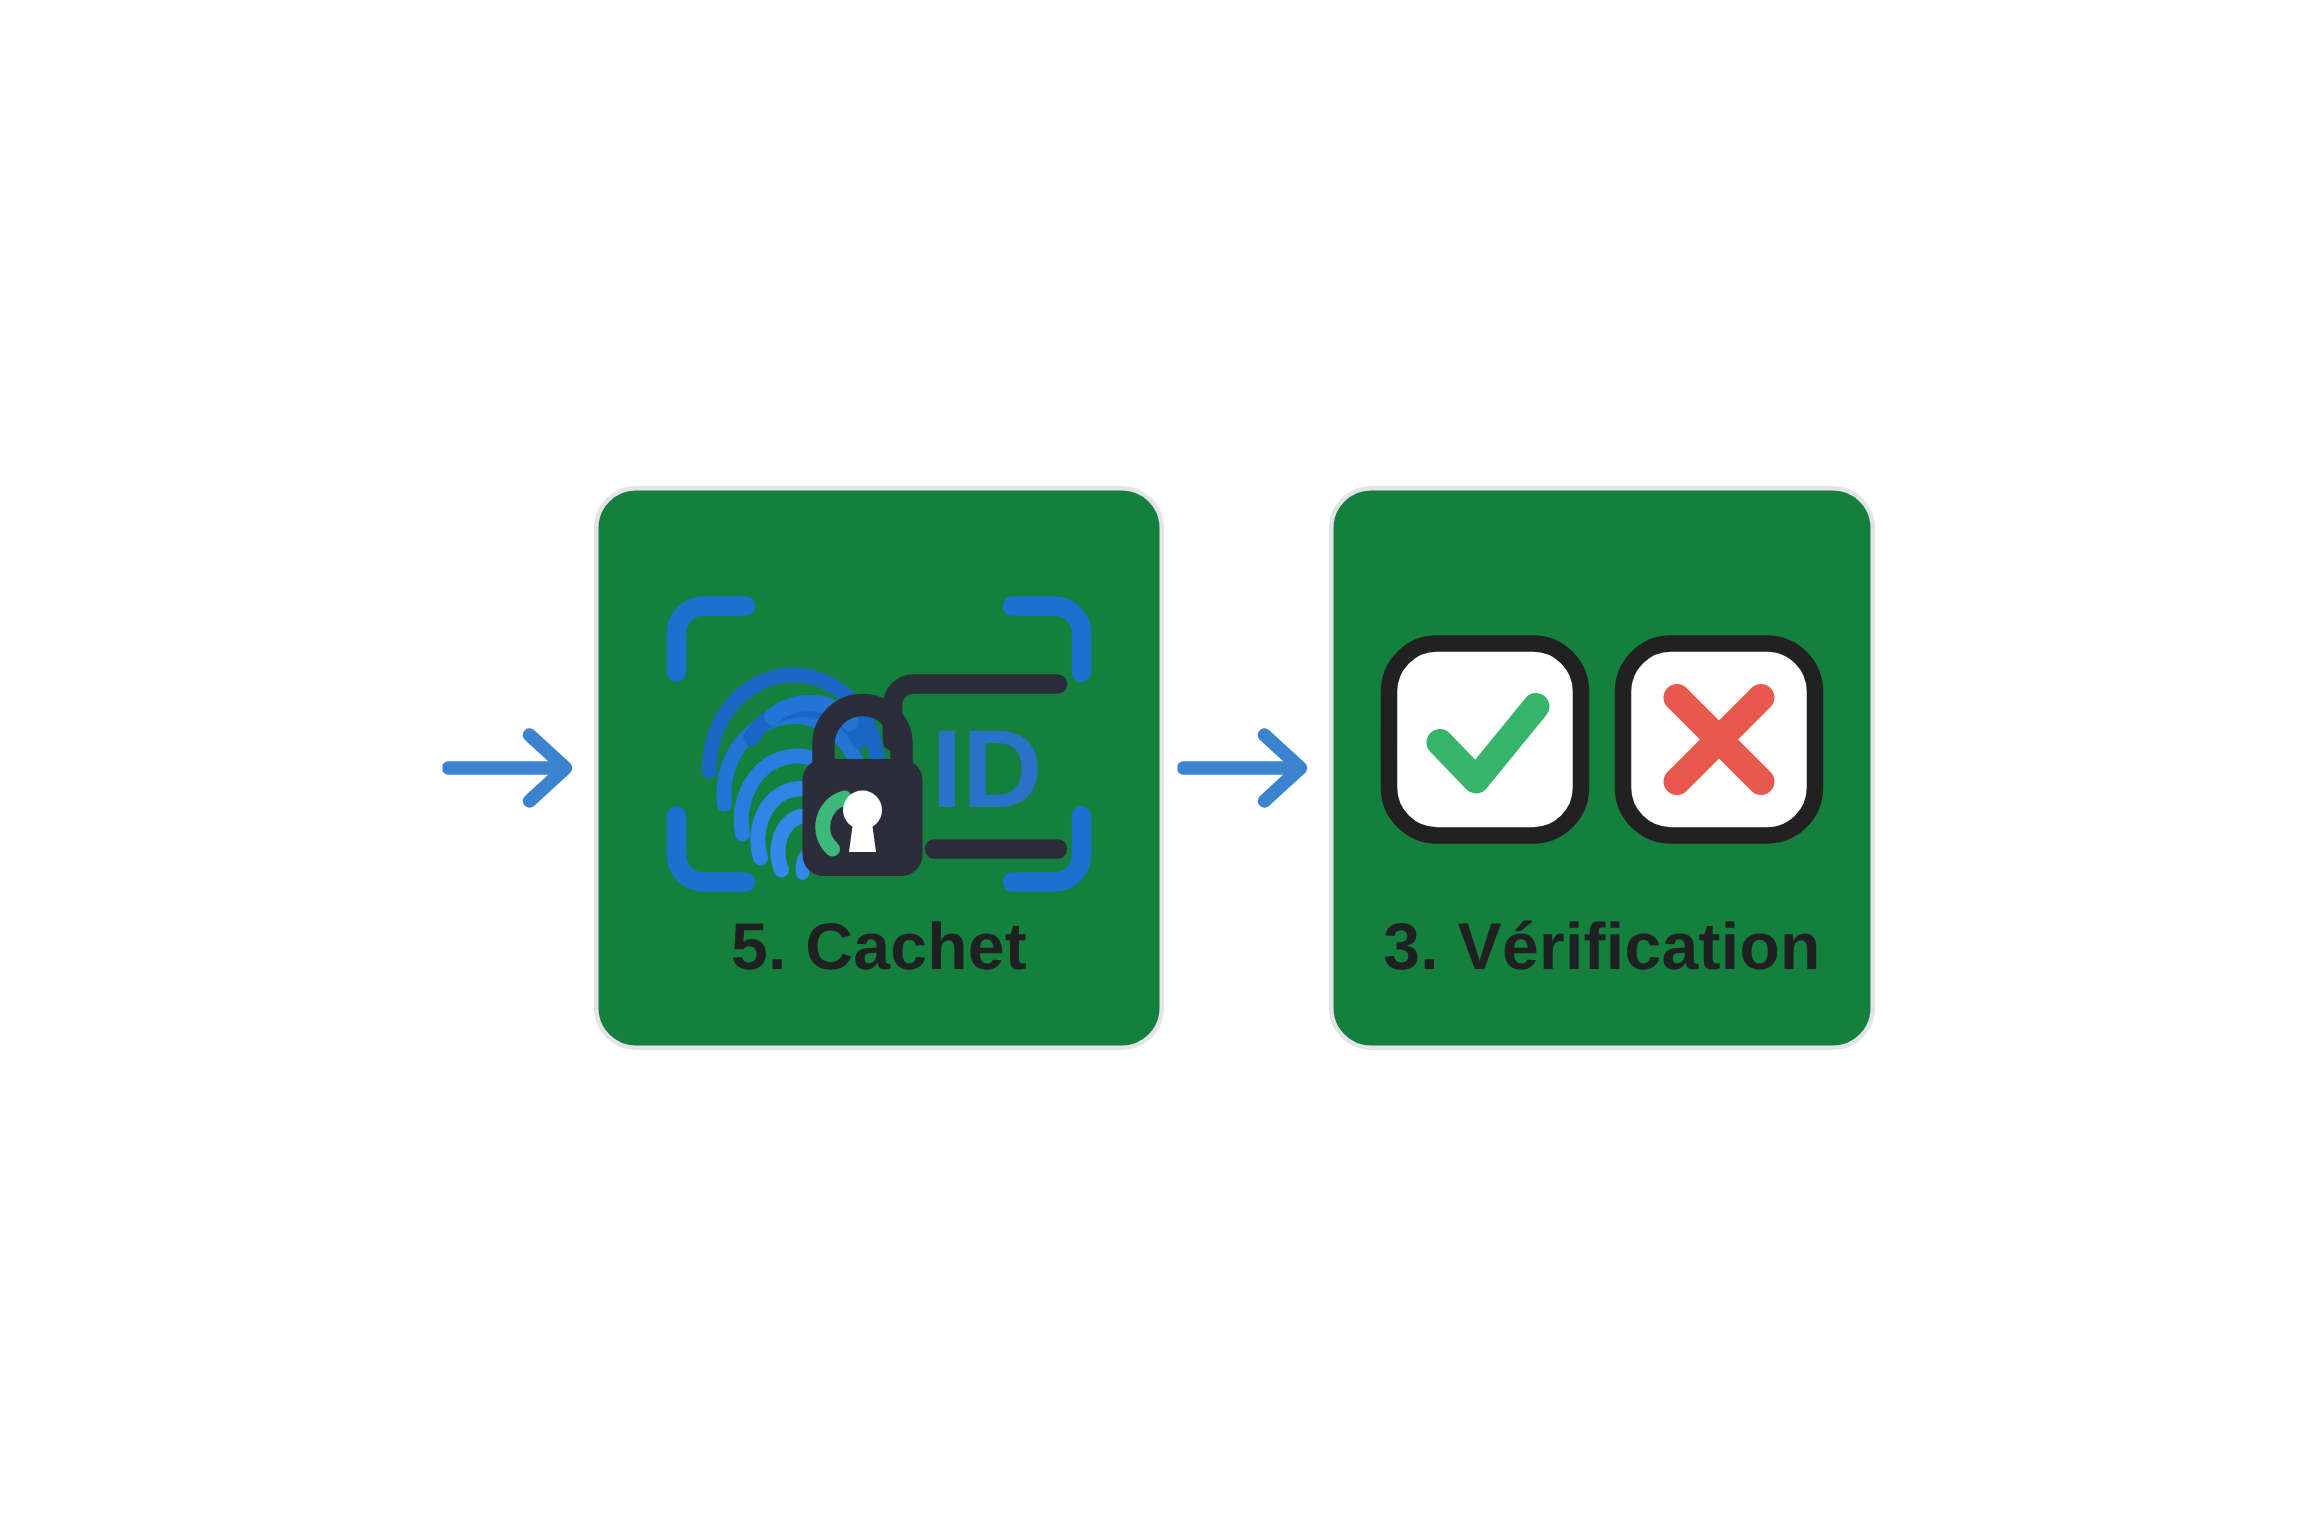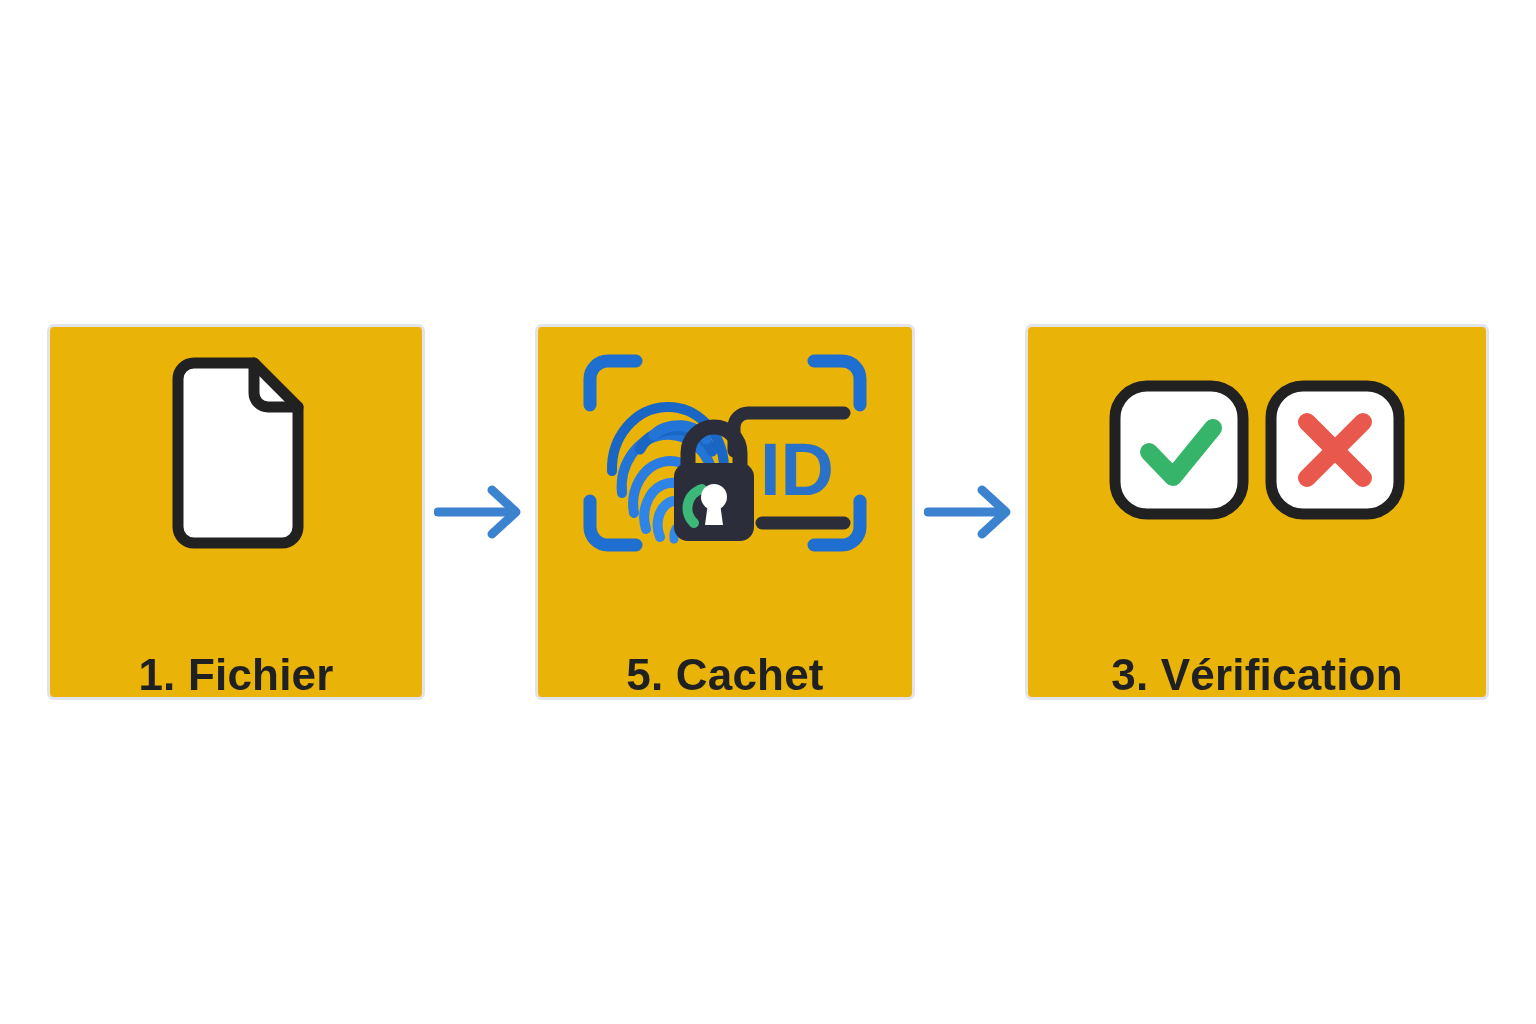--- a/index.html
+++ b/index.html
@@ -22,33 +22,33 @@
     width: 1536px;
     height: 1024px;
     display: flex;
     flex-direction: row;
     align-items: center;
     justify-content: center;
   }
 
   .step-card {
     box-sizing: border-box;
-    background: #eab308;
+    background: #15803d;
     border: 3px solid #e3e4e9;
-    border-radius: 7px;
+    border-radius: 28px;
     display: flex;
     flex-direction: column;
     align-items: center;
-    justify-content: space-between;
+    justify-content: center;
     position: relative;
   }
 
   .card-1 { width: 378px; height: 376px; }
   .card-2 { width: 380px; height: 376px; }
-  .card-3 { width: 464px; height: 376px; }
+  .card-3 { width: 364px; height: 376px; }
 
   .icon-area {
     width: 100%;
     height: 240px;
     display: flex;
     align-items: center;
     justify-content: center;
     padding-top: 12px;
     box-sizing: border-box;
   }
@@ -71,29 +71,20 @@
     justify-content: center;
     flex: 0 0 auto;
   }
   .arrow-svg { display: block; }
 </style>
 </head>
 <body>
 
 <div id="flow">
 
-  <div class="step-card card-1">
-    <div class="icon-area">
-      <svg width="160" height="200" viewBox="0 0 160 200">
-        <path d="M22 26 a16 16 0 0 1 16 -16 h60 l44 44 v120 a16 16 0 0 1 -16 16 h-88 a16 16 0 0 1 -16 -16 z" fill="#ffffff" stroke="#212121" stroke-width="11" stroke-linejoin="round" stroke-linecap="round"></path>
-        <path d="M98 10 v30 a14 14 0 0 0 14 14 h30" fill="none" stroke="#212121" stroke-width="11" stroke-linejoin="round" stroke-linecap="round"></path>
-      </svg>
-    </div>
-    <div class="step-label">1. Fichier</div>
-  </div>
 
   <div class="arrow-gap">
     <svg class="arrow-svg" width="92" height="60" viewBox="0 0 92 60">
       <line x1="4" y1="30" x2="72" y2="30" stroke="#3b82cf" stroke-width="9" stroke-linecap="round"></line>
       <polyline points="58,8 82,30 58,52" fill="none" stroke="#3b82cf" stroke-width="9" stroke-linecap="round" stroke-linejoin="round"></polyline>
     </svg>
   </div>
 
   <div class="step-card card-2">
     <div class="icon-area">

